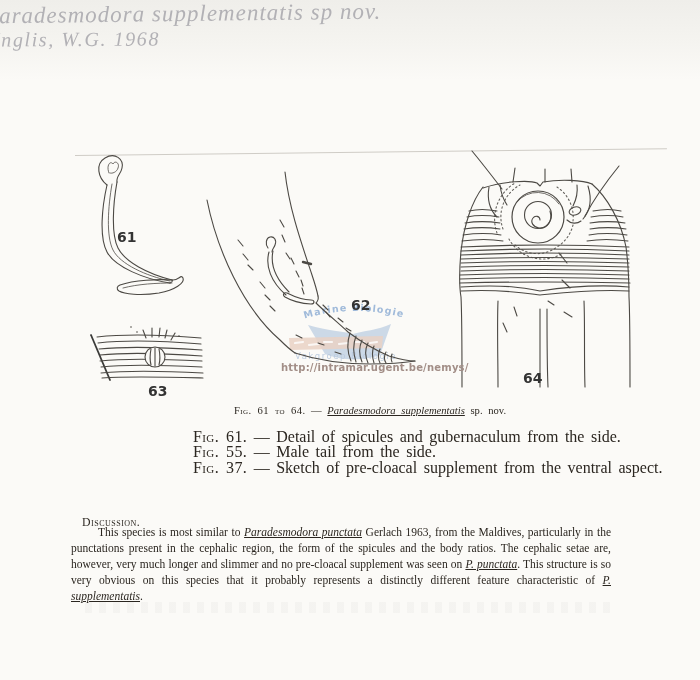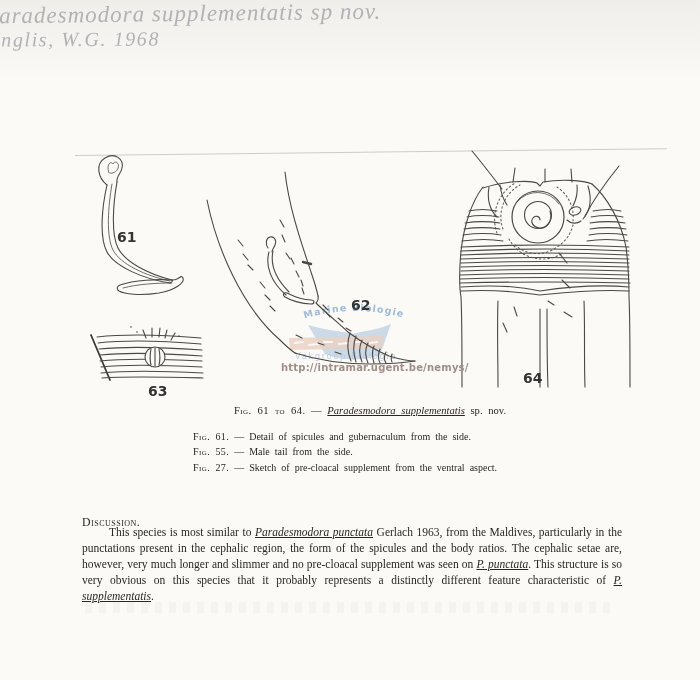--- a/index.html
+++ b/index.html
@@ -30,26 +30,26 @@
   svg.fig .stip{stroke-dasharray:1.5 2.7;stroke-width:1.5;opacity:.85;}
   svg.fig .dot{fill:var(--stroke,#4c4944);stroke:none;}
   svg.fig text{fill:#333;stroke:none;font-family:"DejaVu Sans",sans-serif;font-size:14px;font-weight:600;}
   
   svg.wm{position:absolute;left:283px;top:297px;overflow:visible;}
   .wm-url{position:absolute;left:281px;top:362px;font-family:"DejaVu Sans",sans-serif;
     font-size:10px;font-weight:700;letter-spacing:.2px;color:var(--url,#a28e87);white-space:nowrap;}
   
   .cap-main{position:absolute;left:75px;top:405px;width:590px;text-align:center;
     font-size:10.6px;word-spacing:3px;}
-  .cap-list{position:absolute;left:193px;top:429px;font-size:10px;line-height:15.4px;word-spacing:2.5px;white-space:nowrap;}
+  .cap-list{position:absolute;left:193px;top:429px;font-size:16px;line-height:15.4px;word-spacing:2.5px;white-space:nowrap;}
   .sc{font-variant:small-caps;letter-spacing:.4px;}
   .it{font-style:italic;text-decoration:underline;}
   
   .disc-head{position:absolute;left:82px;top:505px;font-size:11.8px;font-variant:small-caps;letter-spacing:.5px;margin-top:10px;}
-  .disc-par{position:absolute;left:82px;top:524px;width:540px;font-size:11.5px;line-height:16px;
+  .disc-par{position:absolute;left:71px;top:524px;width:540px;font-size:11.5px;line-height:16px;
     text-align:justify;text-indent:27px;}
   
   .ghost{position:absolute;left:85px;top:602px;width:530px;height:11px;opacity:.05;
     background:repeating-linear-gradient(90deg,#777 0 7px,transparent 7px 14px);}
 </style>
 </head>
 <body>
 
 <div class="page">
 
@@ -257,20 +257,20 @@
     </g>
     <text x="78" y="258">64</text>
   </svg>
 
   <div class="wm-url">http://intramar.ugent.be/nemys/</div>
 
   <div class="cap-main"><span class="sc">Fig. 61 to 64.</span><span> — </span><span class="it">Paradesmodora supplementatis</span><span> sp. nov.</span></div>
   <div class="cap-list">
     <div><span class="sc">Fig. 61.</span><span> — Detail of spicules and gubernaculum from the side.</span></div>
     <div><span class="sc">Fig. 55.</span><span> — Male tail from the side.</span></div>
-    <div><span class="sc">Fig. 27.</span><span> — Sketch of pre-cloacal supplement from the ventral aspect.</span></div>
+    <div><span class="sc">Fig. 37.</span><span> — Sketch of pre-cloacal supplement from the ventral aspect.</span></div>
   </div>
 
   <div class="disc-head">Discussion.</div>
   <div class="disc-par"><span>This species is most similar to </span><span class="it">Paradesmodora punctata</span><span> Gerlach 1963, from the Maldives, particularly in the punctations present in the cephalic  region, the form of the spicules and the body ratios.  The cephalic setae are, however, very much longer and slimmer and no pre-cloacal supplement was seen on </span><span class="it">P. punctata</span><span>.  This structure is so very obvious on this species that it probably represents a distinctly different feature characteristic of </span><span class="it">P. supplementatis</span><span>.</span></div>
 
   <div class="ghost"></div>
 </div>
 
 </body></html>

